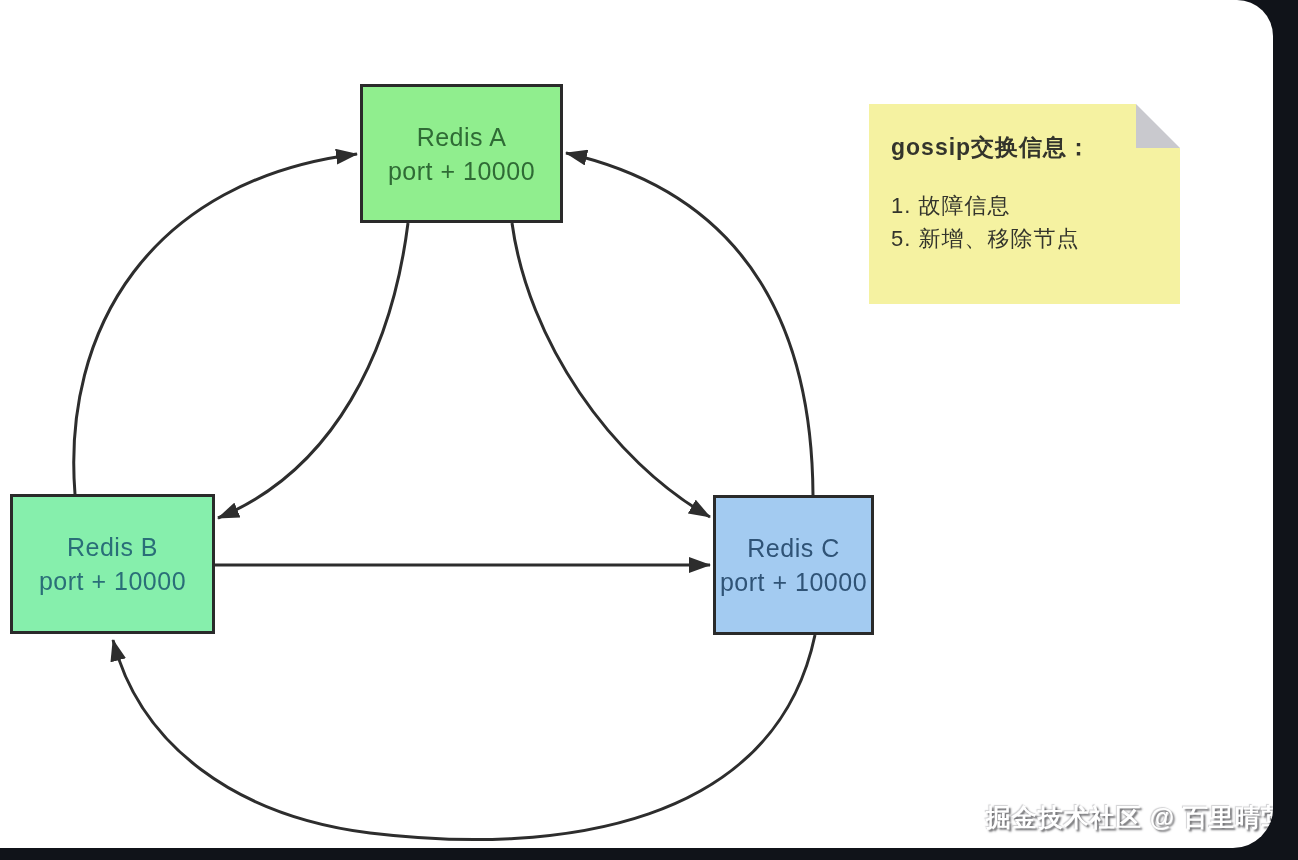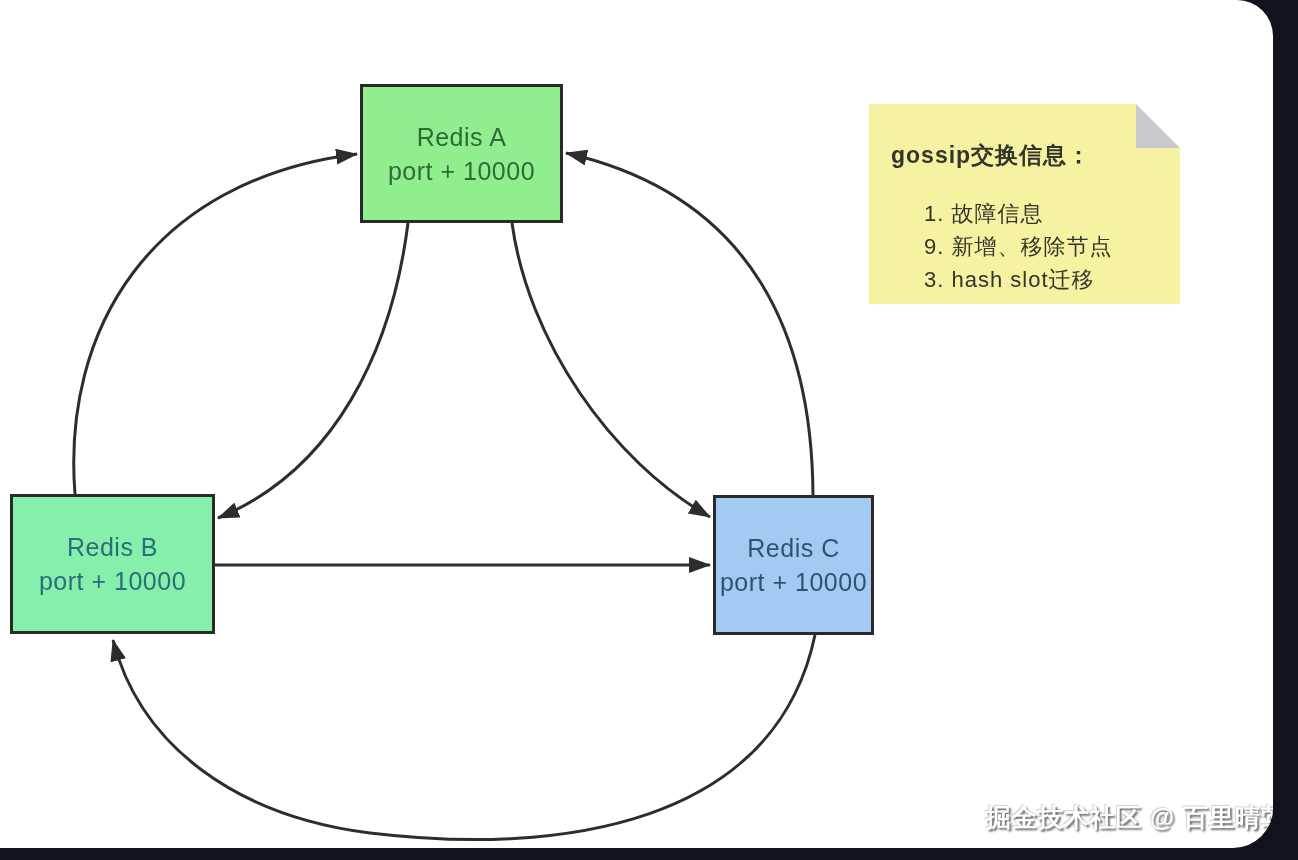--- a/index.html
+++ b/index.html
@@ -40,35 +40,35 @@
   }
   .node-a{left:360px;top:84px;width:203px;height:139px;background:#90ee8e;color:#2f6b35;}
   .node-b{left:10px; top:494px;width:205px;height:140px;background:#86efac;color:#2a6e78;}
   .node-c{left:713px;top:495px;width:161px;height:140px;background:#a3cbf1;color:#2f5376;}
 
   .note{
     position:absolute;left:869px;top:104px;
     width:311px;height:200px;
     background:#f5f2a1;
     color:#33342c;
-    padding:36px 0 0 22px;
+    padding:28px 0 0 22px;
   }
   .note-fold{
     position:absolute;top:0;right:0;
     width:0;height:0;
     border-style:solid;
     border-width:0 44px 44px 0;
     border-color:transparent #ffffff #c9c9ce transparent;
   }
   .note-title{
     font-size:23px;font-weight:700;
     letter-spacing:1px;
     margin:0 0 26px 0;
   }
-  .note-list{font-size:22px;font-weight:500;line-height:33px;margin-left:33px;}
+  .note-list{font-size:22px;font-weight:500;line-height:33px;}
   .note-item{display:block;letter-spacing:1px;}
 
   .watermark{
     position:absolute;
     right:-14px;bottom:14px;
     font-size:25px;font-weight:700;
     color:#ffffff;
     letter-spacing:1px;
     text-shadow:2px 2px 2px rgba(40,40,45,.65), -1px -1px 1px rgba(120,120,125,.35);
     white-space:nowrap;
@@ -107,21 +107,20 @@
     <div class="node node-c">
       <span>Redis C</span>
       <span>port + 10000</span>
     </div>
 
     <div class="note">
       <span class="note-fold"></span>
       <div class="note-title">gossip交换信息：</div>
       <div class="note-list">
         <span class="note-item">1.  故障信息</span>
-        <span class="note-item">9. 新增、移除节点</span>
-        <span class="note-item">3. hash slot迁移</span>
+        <span class="note-item">5. 新增、移除节点</span>
       </div>
     </div>
 
     <div class="watermark">掘金技术社区 @ 百里晴莺</div>
 
   </div>
 </div>
 
 </body></html>

